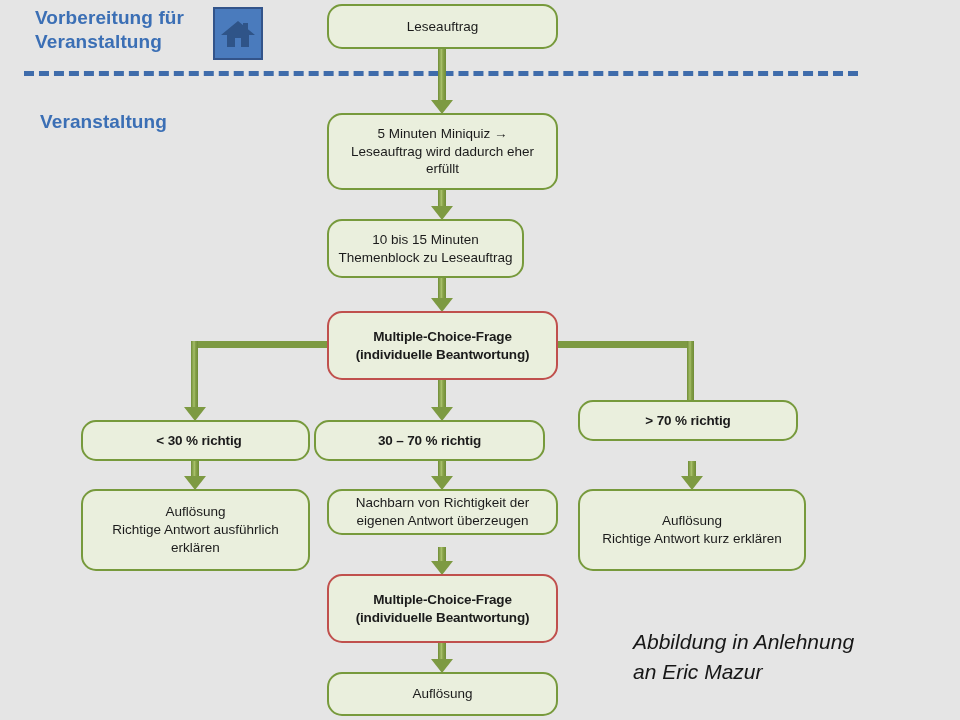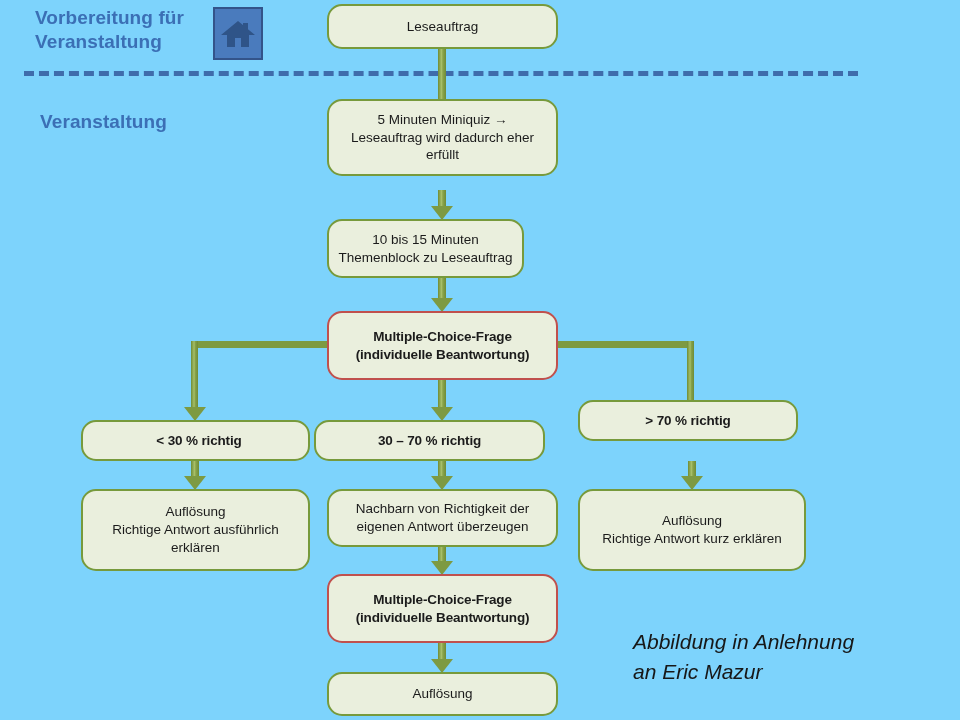--- a/index.html
+++ b/index.html
@@ -7,21 +7,21 @@
     padding: 0;
     background: #ffffff;
   }
   body {
     font-family: "Liberation Sans", sans-serif;
   }
   #canvas {
     position: relative;
     width: 960px;
     height: 720px;
-    background: #7dd3fc;
+    background: #e5e5e5;
     overflow: hidden;
   }
 
   
   .phase-label {
     position: absolute;
     color: #3b6fb5;
     font-weight: bold;
     font-size: 19px;
     line-height: 1.25;
@@ -158,41 +158,41 @@
       <polygon points="18,3 35,17 29,17 29,29 7,29 7,17 1,17" fill="#2f5488"></polygon>
       <rect x="23" y="5" width="5" height="8" fill="#2f5488"></rect>
       <rect x="15" y="20" width="6" height="9" fill="#4a7bbd"></rect>
     </svg>
   </div>
 
   <div id="divider"></div>
 
   <div class="node" style="left:327px; top:4px; width:231px; height:45px;">Leseauftrag</div>
 
-  <div class="node" style="left:327px; top:99px; width:231px; height:77px;">5 Minuten Miniquiz →
+  <div class="node" style="left:327px; top:113px; width:231px; height:77px;">5 Minuten Miniquiz →
 Leseauftrag wird dadurch eher
 erfüllt</div>
 
   <div class="node" style="left:327px; top:219px; width:197px; height:59px;">10 bis 15 Minuten
 Themenblock zu Leseauftrag</div>
 
   <div class="node red bold" style="left:327px; top:311px; width:231px; height:69px;">Multiple-Choice-Frage
 (individuelle Beantwortung)</div>
 
   <div class="node bold" style="left:81px; top:420px; width:229px; height:41px;padding-left:16px;">&lt; 30 % richtig</div>
 
   <div class="node bold" style="left:314px; top:420px; width:231px; height:41px;">30 – 70 % richtig</div>
 
   <div class="node bold" style="left:578px; top:400px; width:220px; height:41px;">&gt; 70 % richtig</div>
 
   <div class="node" style="left:81px; top:489px; width:229px; height:82px;">Auflösung
 Richtige Antwort ausführlich
 erklären</div>
 
-  <div class="node" style="left:327px; top:489px; width:231px; height:58px;">Nachbarn von Richtigkeit der
+  <div class="node" style="left:327px; top:489px; width:231px; height:46px;">Nachbarn von Richtigkeit der
 eigenen Antwort überzeugen</div>
 
   <div class="node" style="left:578px; top:489px; width:228px; height:82px;">Auflösung
 Richtige Antwort kurz erklären</div>
 
   <div class="node red bold" style="left:327px; top:574px; width:231px; height:69px;">Multiple-Choice-Frage
 (individuelle Beantwortung)</div>
 
   <div class="node" style="left:327px; top:672px; width:231px; height:44px;">Auflösung</div>
 

